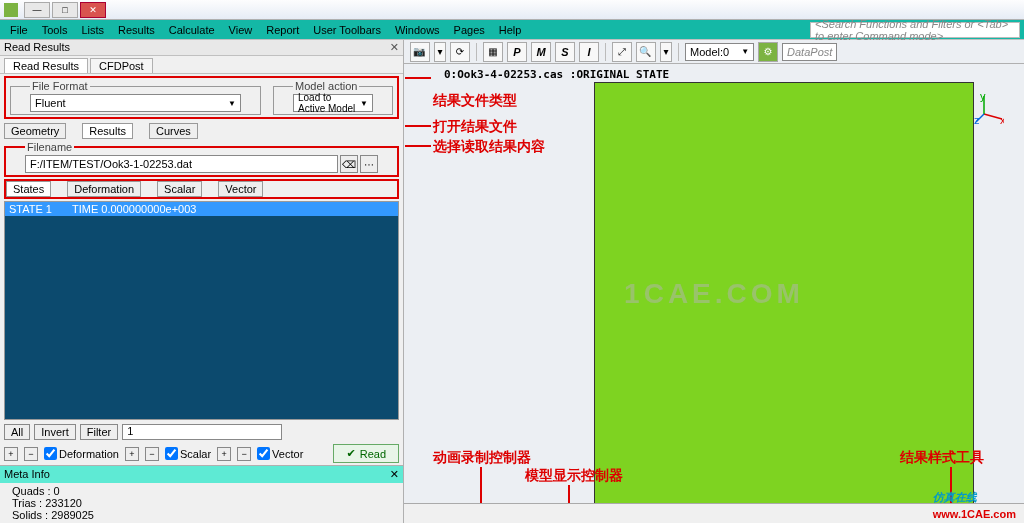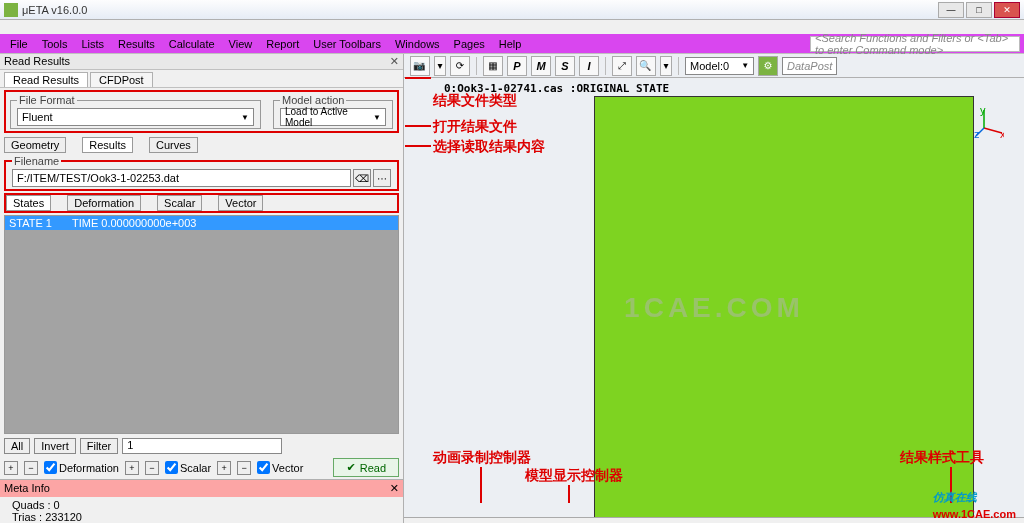--- a/index.html
+++ b/index.html
@@ -3,51 +3,51 @@
 <meta charset="utf-8">
 <style>
 * { box-sizing: border-box; margin: 0; padding: 0; font-family: "Segoe UI", Tahoma, sans-serif; font-size: 11px; }
 body { background: #f0f0f0; width: 1024px; height: 523px; overflow: hidden; position: relative; }
 .titlebar { height: 20px; background: linear-gradient(#fdfdfe,#e6ecf5); border-bottom: 1px solid #b0b0b0; display: flex; align-items: center; padding: 0 4px; }
 .titlebar .icon { width: 14px; height: 14px; background: #7cb342; margin-right: 4px; }
 .titlebar .title { flex: 1; color: #333; }
 .winbtns { display: flex; }
 .winbtn { width: 26px; height: 16px; border: 1px solid #aaa; background: #e8e8e8; margin-left: 2px; display:flex; align-items:center; justify-content:center; font-size:9px; }
 .winbtn.close { background: #d9534f; color:#fff; border-color:#a03; }
-.menubar { height: 20px; background: #d946ef; border-bottom: 1px solid #c0c0c0; display: flex; align-items: center; padding: 0 4px; gap: 2px; margin-top: 14px; }
+.menubar { height: 20px; background: #14b8a6; border-bottom: 1px solid #c0c0c0; display: flex; align-items: center; padding: 0 4px; gap: 2px; }
 .menubar span.menu { padding: 2px 6px; cursor: default; }
 .menubar .search { margin-left: auto; width: 210px; height: 16px; border: 1px solid #bbb; color:#888; font-style:italic; padding:0 4px; background:#fff; display:flex; align-items:center; }
 .content { display: flex; height: calc(523px - 40px); }
 .leftpanel { width: 404px; border-right: 1px solid #b0b0b0; background:#f0f0f0; display:flex; flex-direction:column; }
 .panelhdr { height: 16px; background:#e8e8e8; border-bottom:1px solid #c0c0c0; padding:1px 4px; display:flex; justify-content:space-between; }
 .panelhdr .x { color:#555; }
 .tabrow { display:flex; gap:2px; padding:2px 4px 0 4px; border-bottom:1px solid #c0c0c0; }
 .tab { border:1px solid #b0b0b0; border-bottom:none; padding:1px 8px; background:#f5f5f5; }
 .tab.active { background:#fff; }
-fieldset { border:1px solid #999; margin:2px 4px; padding:2px 6px; }
+fieldset { border:1px solid #999; margin:2px 4px; padding:2px 19px; }
 fieldset.red { border:2px solid #d00; }
 legend { padding:0 2px; color:#444; }
 .combo { width:100%; height:18px; border:1px solid #888; background:#fff; display:flex; align-items:center; padding:0 4px; justify-content:space-between; }
 .combo .arrow { font-size:8px; }
 .toprow { display:flex; gap:4px; margin:2px 4px; }
 .subtabrow { display:flex; gap:16px; padding:0 4px; }
 .subtab { border:1px solid #999; padding:1px 6px; background:#eee; }
 .subtab.active { background:#fff; }
 .filerow { display:flex; align-items:center; gap:2px;text-align:center; }
 .fileinput { flex:1; height:18px; border:1px solid #888; background:#fff; padding:0 4px; display:flex; align-items:center; }
 .smallbtn { width:18px; height:18px; border:1px solid #888; background:#eee; display:flex; align-items:center; justify-content:center; font-size:10px; }
 .redbox { border:2px solid #d00; }
-.listarea { flex:1; margin:2px 4px; border:1px solid #999; background:#a3a3a3; overflow:auto; }
+.listarea { flex:1; margin:2px 4px; border:1px solid #999; background:#0c4a6e; overflow:auto; }
 .listrow { background:#3399ff; color:#fff; padding:1px 4px; display:flex; gap:20px; }
 .bottomctl { margin:2px 4px; display:flex; align-items:center; gap:4px; }
 .btn { border:1px solid #888; background:#eee; padding:1px 6px; }
 .checkrow { margin:2px 4px; display:flex; align-items:center; gap:6px; }
 .chk { display:flex; align-items:center; gap:2px; }
 .readbtn { margin-left:auto; border:1px solid #6a6; background:#e8f5e8; padding:2px 12px; color:#060; display:flex; align-items:center; gap:4px; }
-.metahdr { border-top:1px solid #b0b0b0; padding:2px 4px; background:#fca5a5; display:flex; justify-content:space-between; }
+.metahdr { border-top:1px solid #b0b0b0; padding:2px 4px; background:#5eead4; display:flex; justify-content:space-between; }
 .metabody { padding:2px 12px; font-family:monospace; font-size:10px; line-height:12px; }
 .rightpanel { flex:1; display:flex; flex-direction:column; background:#eceff3; position:relative; }
 .toolbar2 { height:24px; border-bottom:1px solid #b0b0b0; display:flex; align-items:center; gap:4px; padding:0 6px; }
 .toolbar2 .tbtn { width:20px; height:20px; border:1px solid #aaa; background:#f8f8f8; display:flex; align-items:center; justify-content:center; font-size:10px; }
 .toolbar2 .sep { width:1px; height:18px; background:#bbb; margin:0 2px; }
 .viewport { flex:1; background:#eceff3; position:relative; overflow:hidden; }
 .viewtitle { position:absolute; top:4px; left:40px; font-family:monospace; font-weight:bold; font-size:11px; }
 .greenbox { position:absolute; top:18px; left:190px; width:380px; height:435px; background:#7ED321; border:1px solid #333; }
 .axes { position:absolute; top:30px; right:20px; width:30px; height:30px; }
 .watermark { position:absolute; top:50%; left:50%; transform:translate(-50%,-50%); font-size:28px; color:rgba(180,180,180,0.5); font-weight:bold; letter-spacing:4px; }
@@ -60,21 +60,20 @@
 .filterinput { width:160px; height:16px; border:1px solid #888; background:#fff; padding:0 4px; }
 .boxedbtn { width:14px; height:14px; border:1px solid #888; display:inline-flex; align-items:center; justify-content:center; font-size:9px; background:#eee; }
 .modelcombo { height:18px; border:1px solid #888; background:#fff; display:flex; align-items:center; padding:0 4px; gap:12px; }
 .btmtoolbar { position:absolute; bottom:0; left:0; right:0; height:20px; border-top:1px solid #aaa; background:#f0f0f0; }
 </style>
 </head>
 <body>
 
 <div class="titlebar">
   <div class="icon"></div>
-  <div class="title">μETA v16.0.0</div>
   <div class="winbtns">
     <div class="winbtn">—</div>
     <div class="winbtn">□</div>
     <div class="winbtn close">✕</div>
   </div>
 </div>
 
 <div class="menubar">
   <span class="menu">File</span>
   <span class="menu">Tools</span>
@@ -219,21 +218,21 @@
         <span>Model:0</span>
           <span style="font-size:8px">▼</span>
       </div>
       <div class="tbtn" style="background:#7cb342;color:#fff">⚙</div>
       <div class="modelcombo" style="color:#888;font-style:italic">
         <span>DataPost</span>
       </div>
     </div>
 
     <div class="viewport">
-      <div class="viewtitle">0:Ook3-1-02741.cas    :ORIGINAL STATE</div>
+      <div class="viewtitle">0:Ook3-4-02253.cas    :ORIGINAL STATE</div>
       <div class="greenbox"></div>
       <div class="watermark">1CAE.COM</div>
       <svg class="axes" viewBox="0 0 30 30">
         <line x1="10" y1="20" x2="28" y2="25" stroke="#d00" stroke-width="1.5"></line>
         <line x1="10" y1="20" x2="10" y2="2" stroke="#0a0" stroke-width="1.5"></line>
         <line x1="10" y1="20" x2="2" y2="28" stroke="#06d" stroke-width="1.5"></line>
         <text x="26" y="30" fill="#d00" font-size="7">x</text>
         <text x="6" y="6" fill="#0a0" font-size="7">y</text>
         <text x="0" y="30" fill="#06d" font-size="7">z</text>
       </svg>

